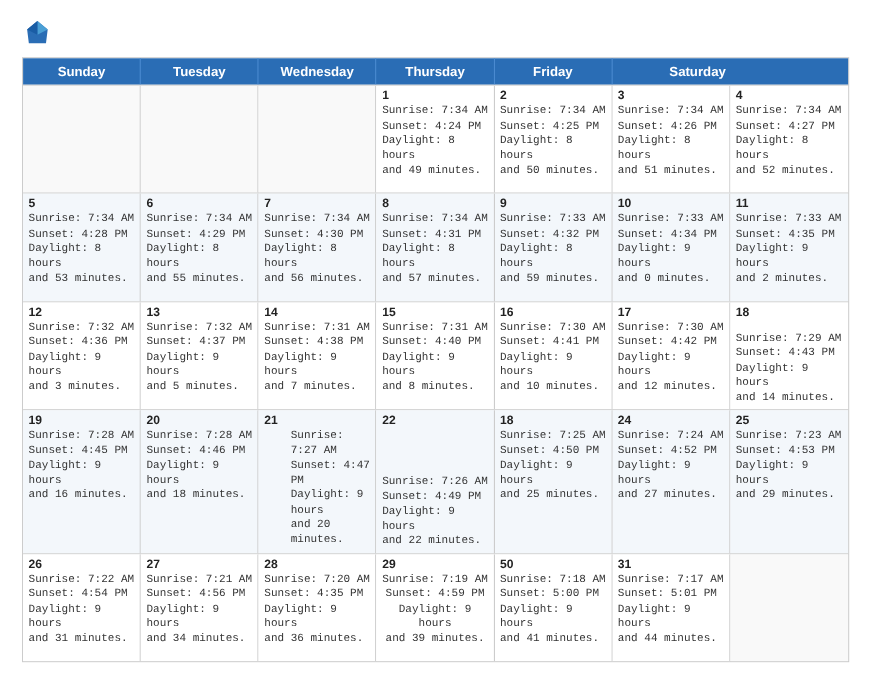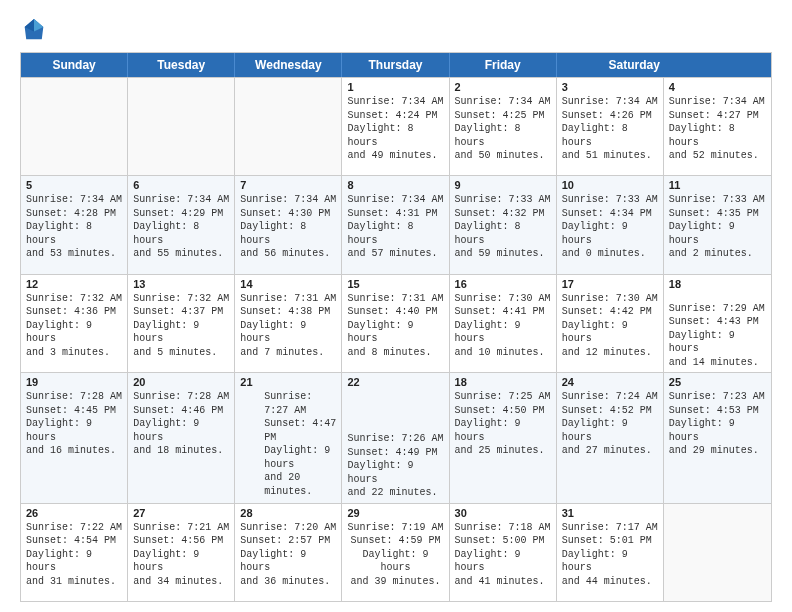--- a/index.html
+++ b/index.html
@@ -345,33 +345,33 @@
           <div class="cal-cell">
             <div class="day-num">27</div>
             <div class="cell-text" style="white-space: pre-line;">Sunrise: 7:21 AM
 Sunset: 4:56 PM
 Daylight: 9 hours
 and 34 minutes.</div>
           </div>
           <div class="cal-cell">
             <div class="day-num">28</div>
             <div class="cell-text" style="white-space: pre-line;">Sunrise: 7:20 AM
-Sunset: 2:57 PM
+Sunset: 4:35 PM
 Daylight: 9 hours
 and 36 minutes.</div>
           </div>
           <div class="cal-cell">
             <div class="day-num">29</div>
             <div class="cell-text" style="white-space: pre-line; text-align: center;">Sunrise: 7:19 AM
 Sunset: 4:59 PM
 Daylight: 9 hours
 and 39 minutes.</div>
           </div>
           <div class="cal-cell">
-            <div class="day-num">30</div>
+            <div class="day-num">50</div>
             <div class="cell-text" style="white-space: pre-line;">Sunrise: 7:18 AM
 Sunset: 5:00 PM
 Daylight: 9 hours
 and 41 minutes.</div>
           </div>
           <div class="cal-cell">
             <div class="day-num">31</div>
             <div class="cell-text" style="white-space: pre-line;">Sunrise: 7:17 AM
 Sunset: 5:01 PM
 Daylight: 9 hours

